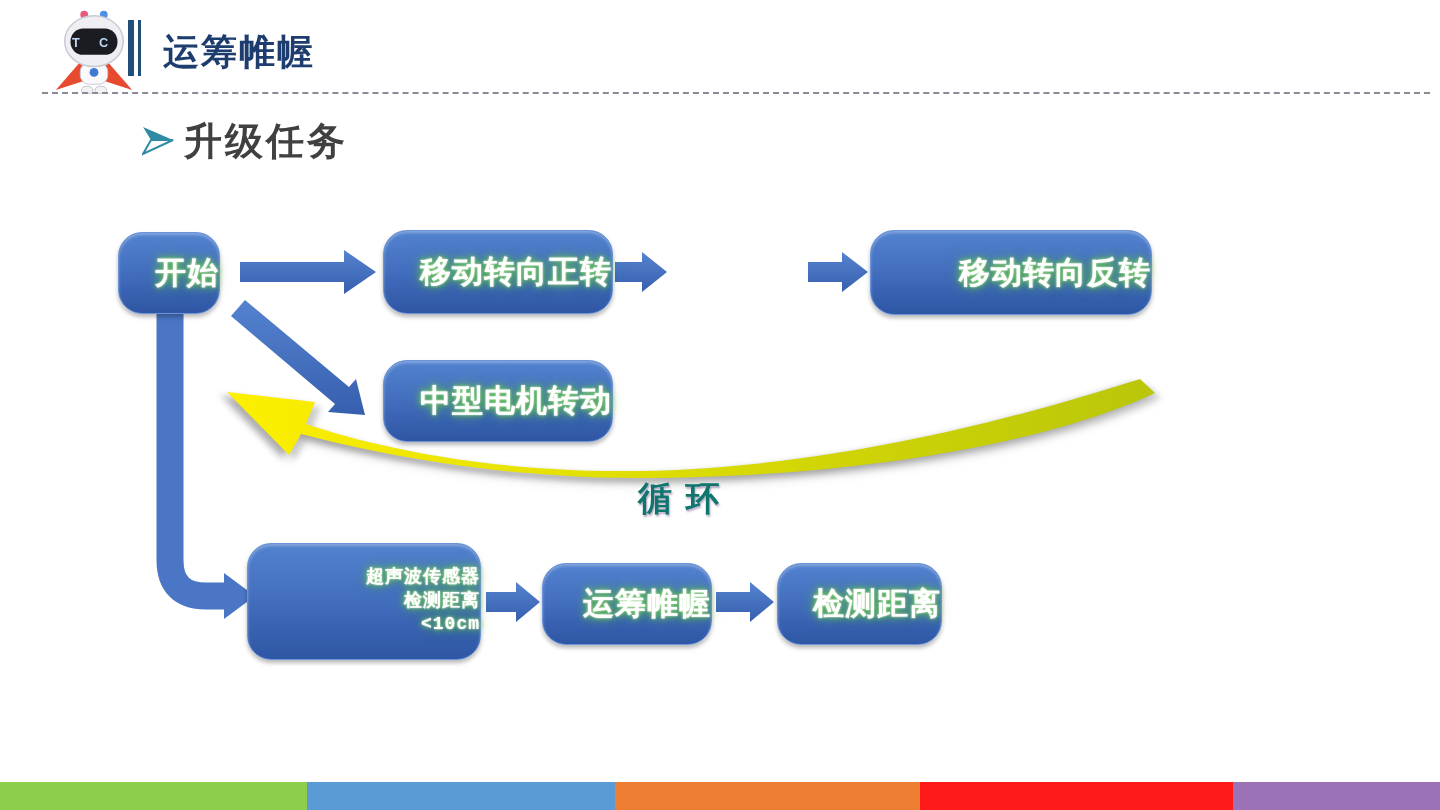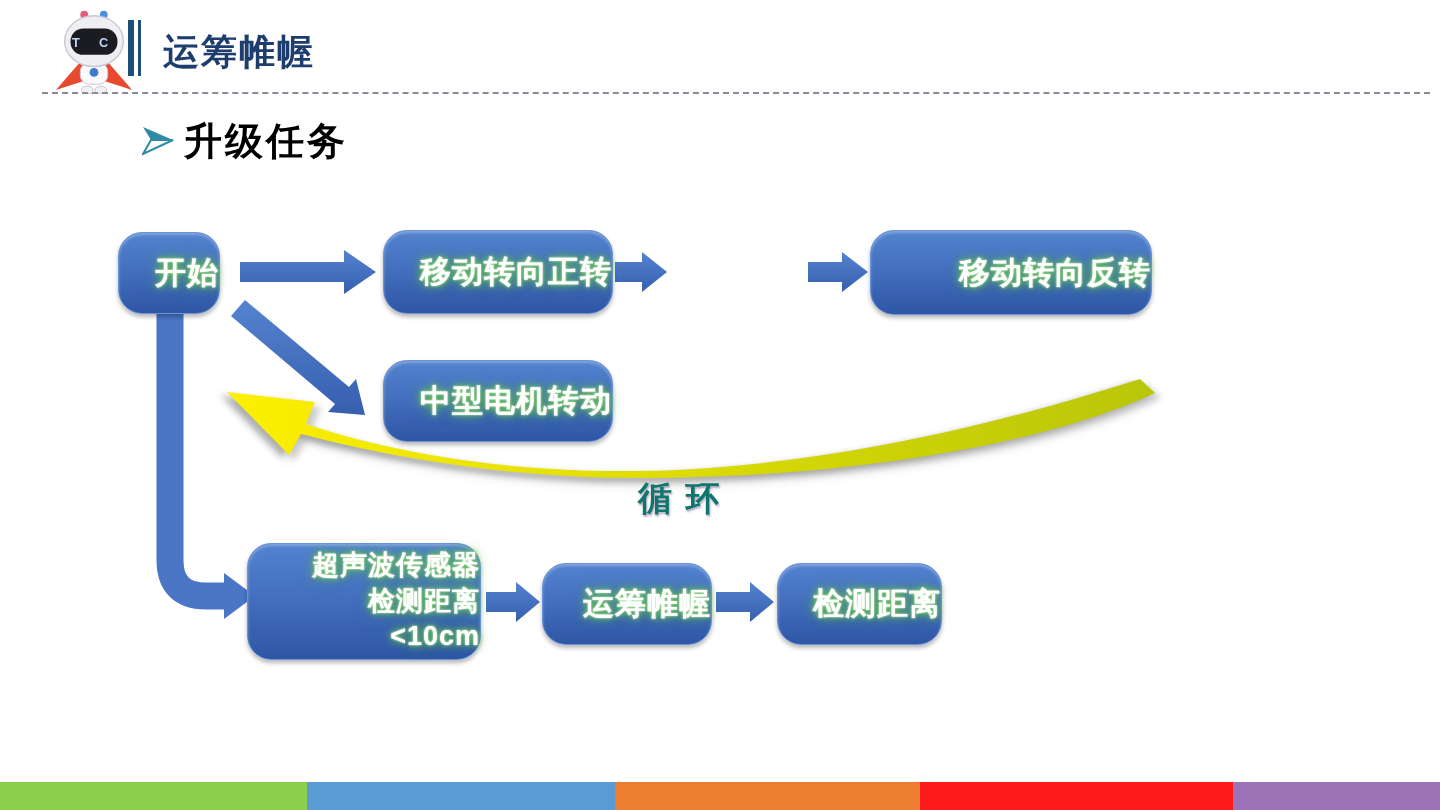--- a/index.html
+++ b/index.html
@@ -17,34 +17,34 @@
     color:#1c3d6e;letter-spacing:2px;
   }
   .dashed-sep{
     position:absolute;left:42px;top:92px;width:1388px;height:0;
     border-top:2px dashed #8b8b97;
   }
   
   .section-bullet{position:absolute;left:142px;top:126px;width:34px;height:30px;}
   .section-title{
     position:absolute;left:184px;top:116px;font-size:38px;font-weight:bold;
-    color:#000000;letter-spacing:3px;
+    color:#404040;letter-spacing:3px;
   }
   
   .flow-box{
     position:absolute;display:flex;flex-direction:column;align-items:flex-end;justify-content:center;
     background:linear-gradient(180deg,#5282cf 0%,#4470bf 45%,#2e56a5 100%);
     border:1px solid #6a93d8;border-radius:24px;
     box-shadow:inset 0 2px 3px rgba(255,255,255,.30), 0 3px 4px rgba(0,0,0,.28);
     color:#ffffff;font-weight:bold;text-align:center;z-index:2;
     text-shadow:0 0 2px rgba(255,255,255,.95),0 0 5px rgba(98,195,74,.95),
                 0 0 9px rgba(98,195,74,.85),0 0 14px rgba(98,195,74,.55);
   }
   .fs31{font-size:31px;letter-spacing:1px;}
-  .fs27{font-size:27px;line-height:1.32;letter-spacing:1px;}
+  .fs27{font-size:18px;line-height:1.32;letter-spacing:1px;font-family:Liberation Mono, monospace;}
   #box-start  {left:118px;top:232px;width:100px;height:80px;}
   #box-forward{left:383px;top:230px;width:228px;height:82px;}
   #box-wait   {left:669px;top:230px;width:132px;height:82px;}
   #box-reverse{left:870px;top:230px;width:280px;height:83px;}
   #box-medium {left:383px;top:360px;width:228px;height:80px;}
   #box-ultra  {left:247px;top:543px;width:232px;height:115px;}
   #box-stop   {left:542px;top:563px;width:168px;height:80px;}
   #box-sound  {left:777px;top:563px;width:163px;height:80px;}
   .flow-box span{display:block;}
   

